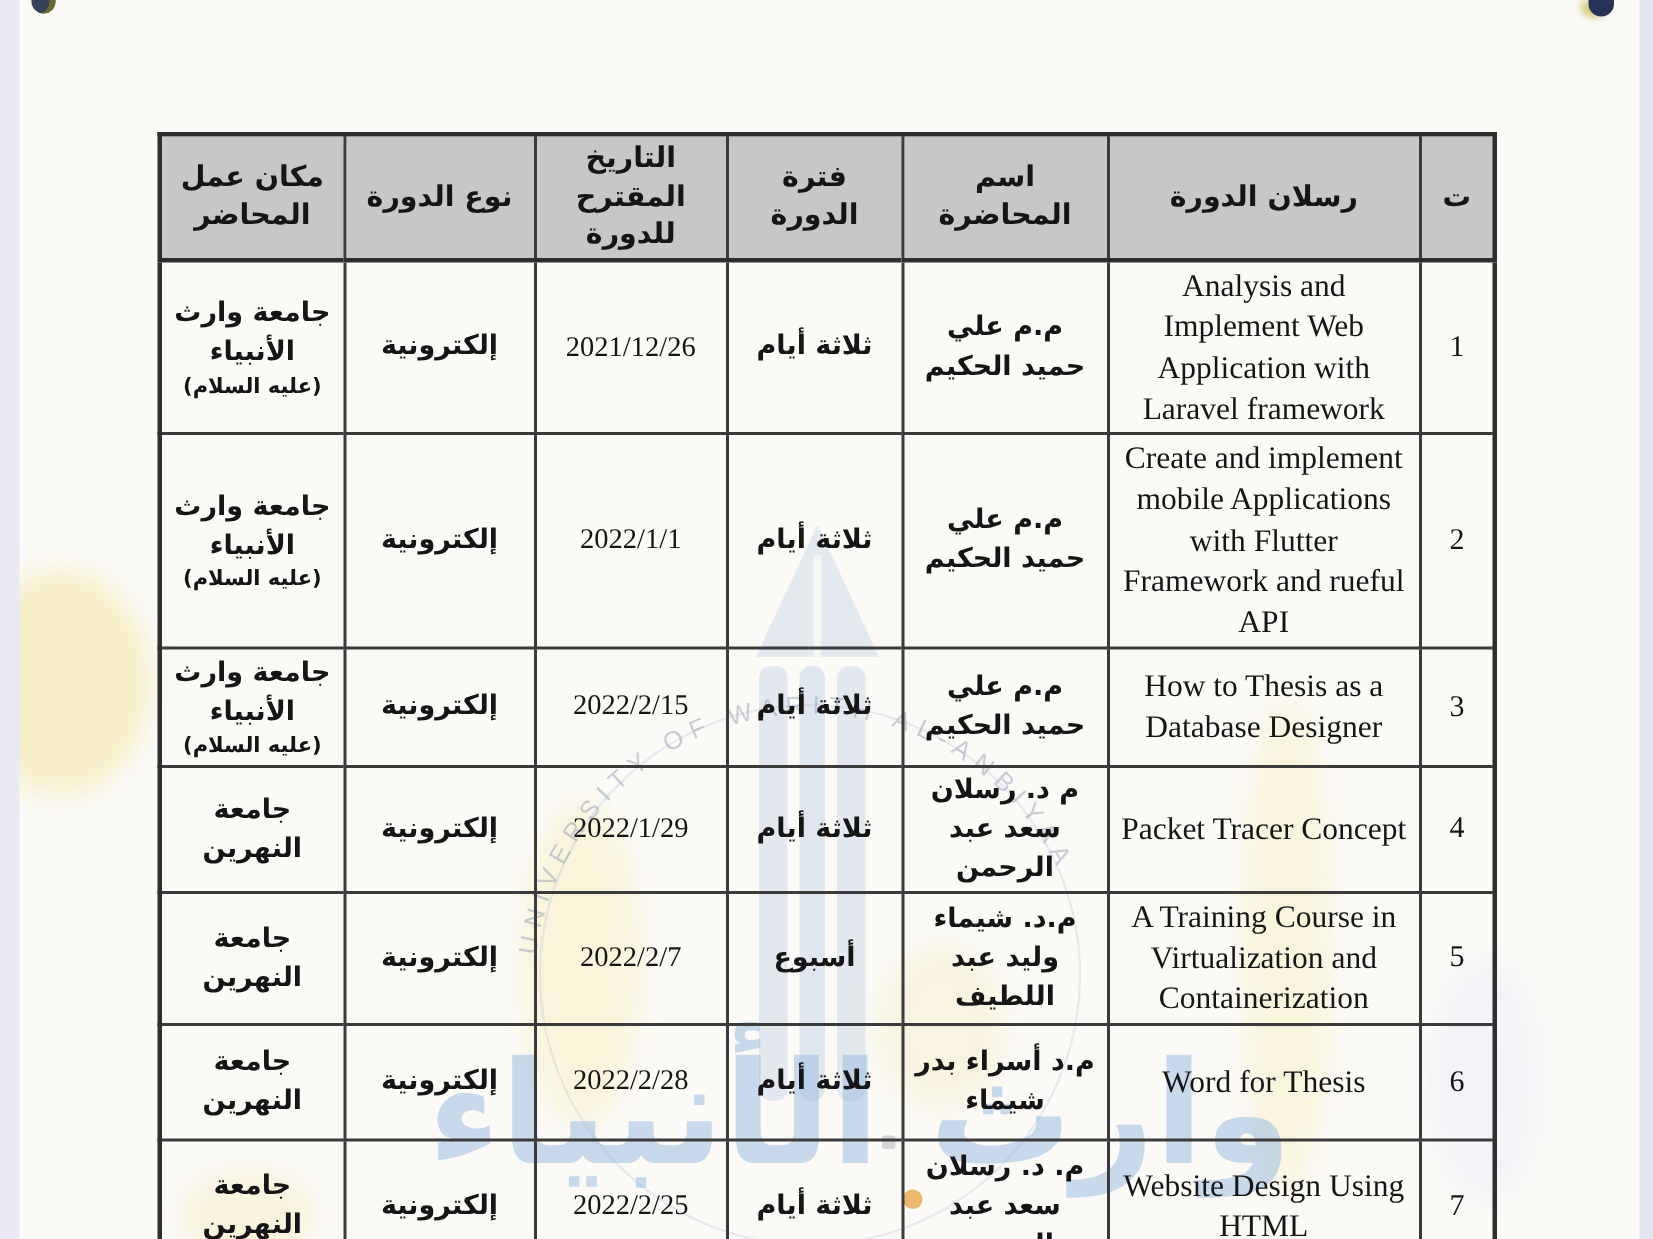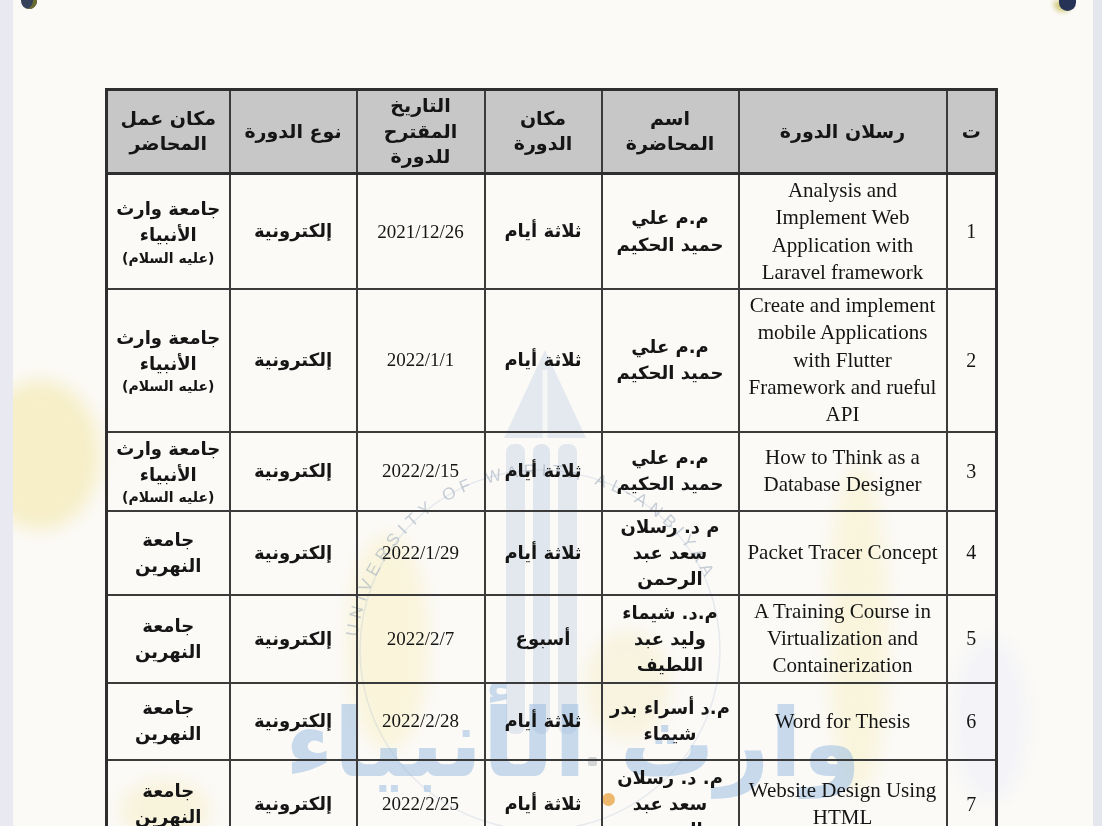--- a/index.html
+++ b/index.html
@@ -106,21 +106,21 @@
       <col style="width:117px">
         <col style="width:128px">
         <col style="width:127px">
         <col style="width:123px">
     </colgroup>
     <thead>
       <tr style="height:82px;">
         <th>ت</th>
         <th>رسلان الدورة</th>
         <th>اسم المحاضرة</th>
-        <th>مكان الدورة</th>
+        <th>فترة الدورة</th>
         <th>التاريخ المقترح للدورة</th>
         <th>نوع الدورة</th>
         <th>مكان عمل المحاضر</th>
       </tr>
     </thead>
     <tbody>
       <tr style="height:102px;">
         <td class="num-cell">1</td>
         <td class="serif">Analysis and Implement Web Application with Laravel framework</td>
         <td class="ar">م.م علي حميد الحكيم</td>
@@ -139,21 +139,21 @@
         <td class="ar">ثلاثة أيام</td>
         <td class="date-cell">2022/1/1</td>
         <td class="ar">إلكترونية</td>
         <td class="ar">
           <span class="wp-main">جامعة وارث الأنبياء</span>
           <span class="wp-note">(عليه السلام)</span>
         </td>
       </tr>
       <tr style="height:79px;">
         <td class="num-cell">3</td>
-        <td class="serif">How to Think as a Database Designer</td>
+        <td class="serif">How to Thesis as a Database Designer</td>
         <td class="ar">م.م علي حميد الحكيم</td>
         <td class="ar">ثلاثة أيام</td>
         <td class="date-cell">2022/2/15</td>
         <td class="ar">إلكترونية</td>
         <td class="ar">
           <span class="wp-main">جامعة وارث الأنبياء</span>
           <span class="wp-note">(عليه السلام)</span>
         </td>
       </tr>
       <tr style="height:82px;">

